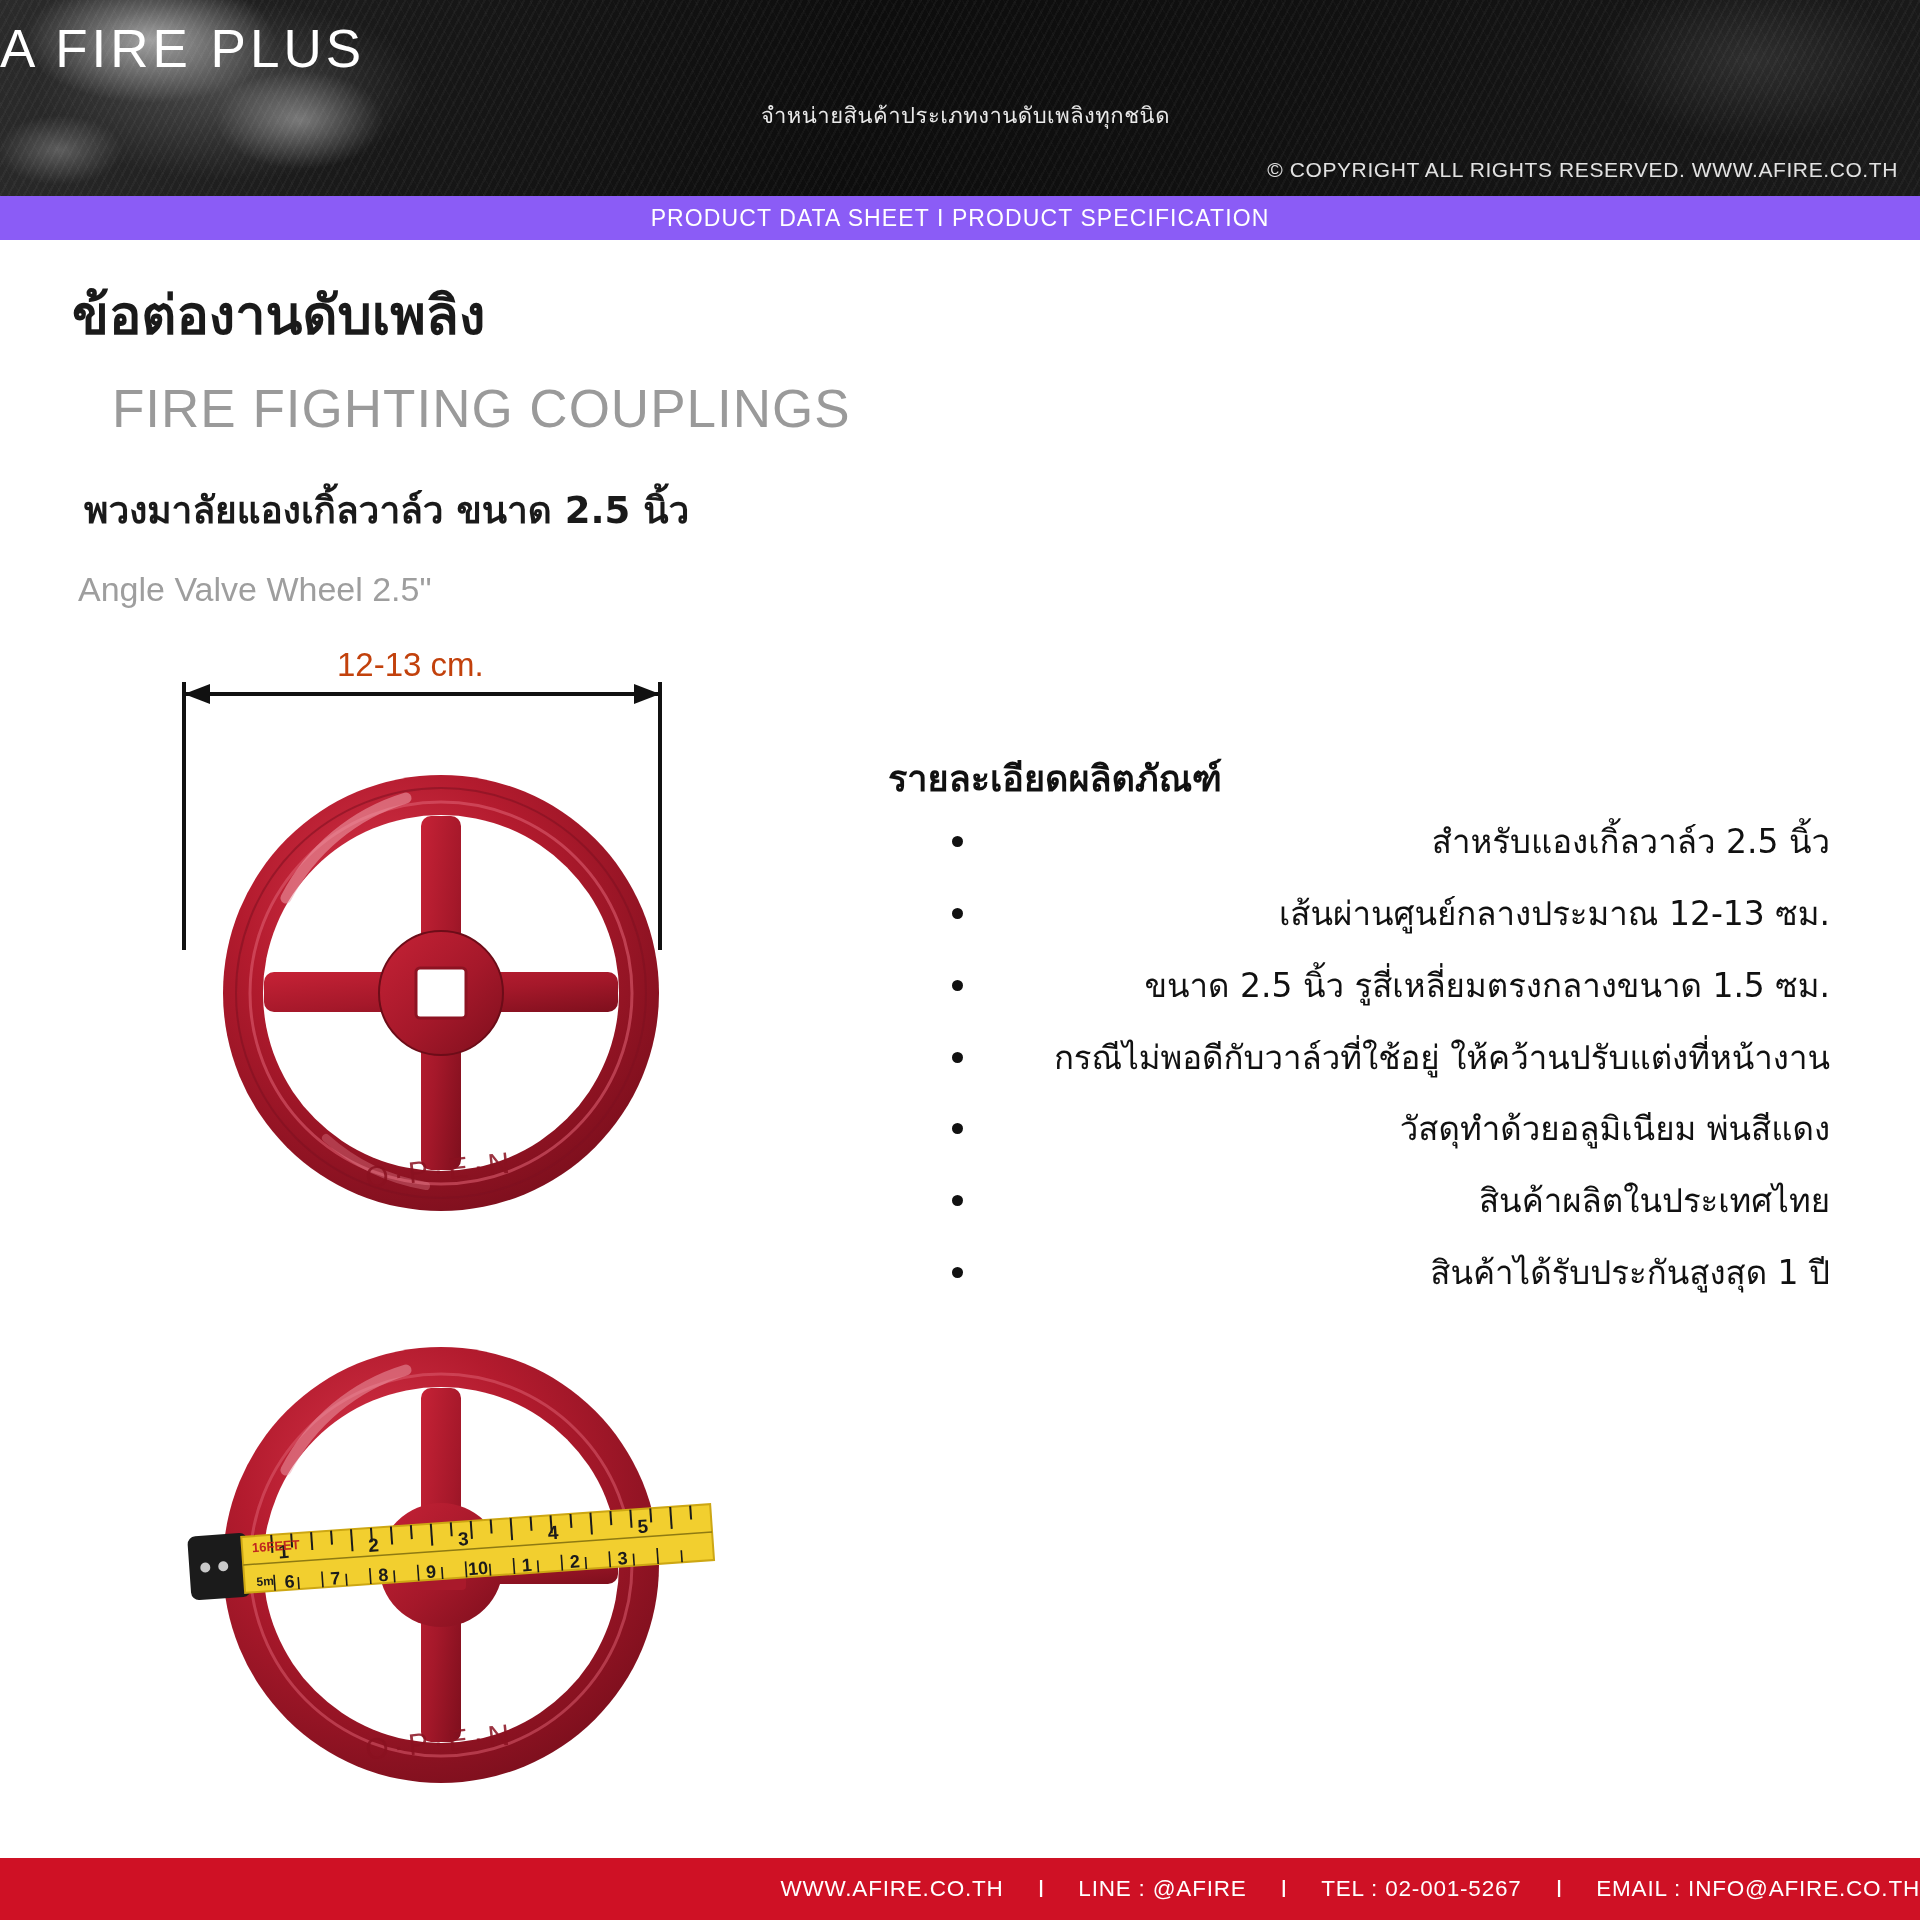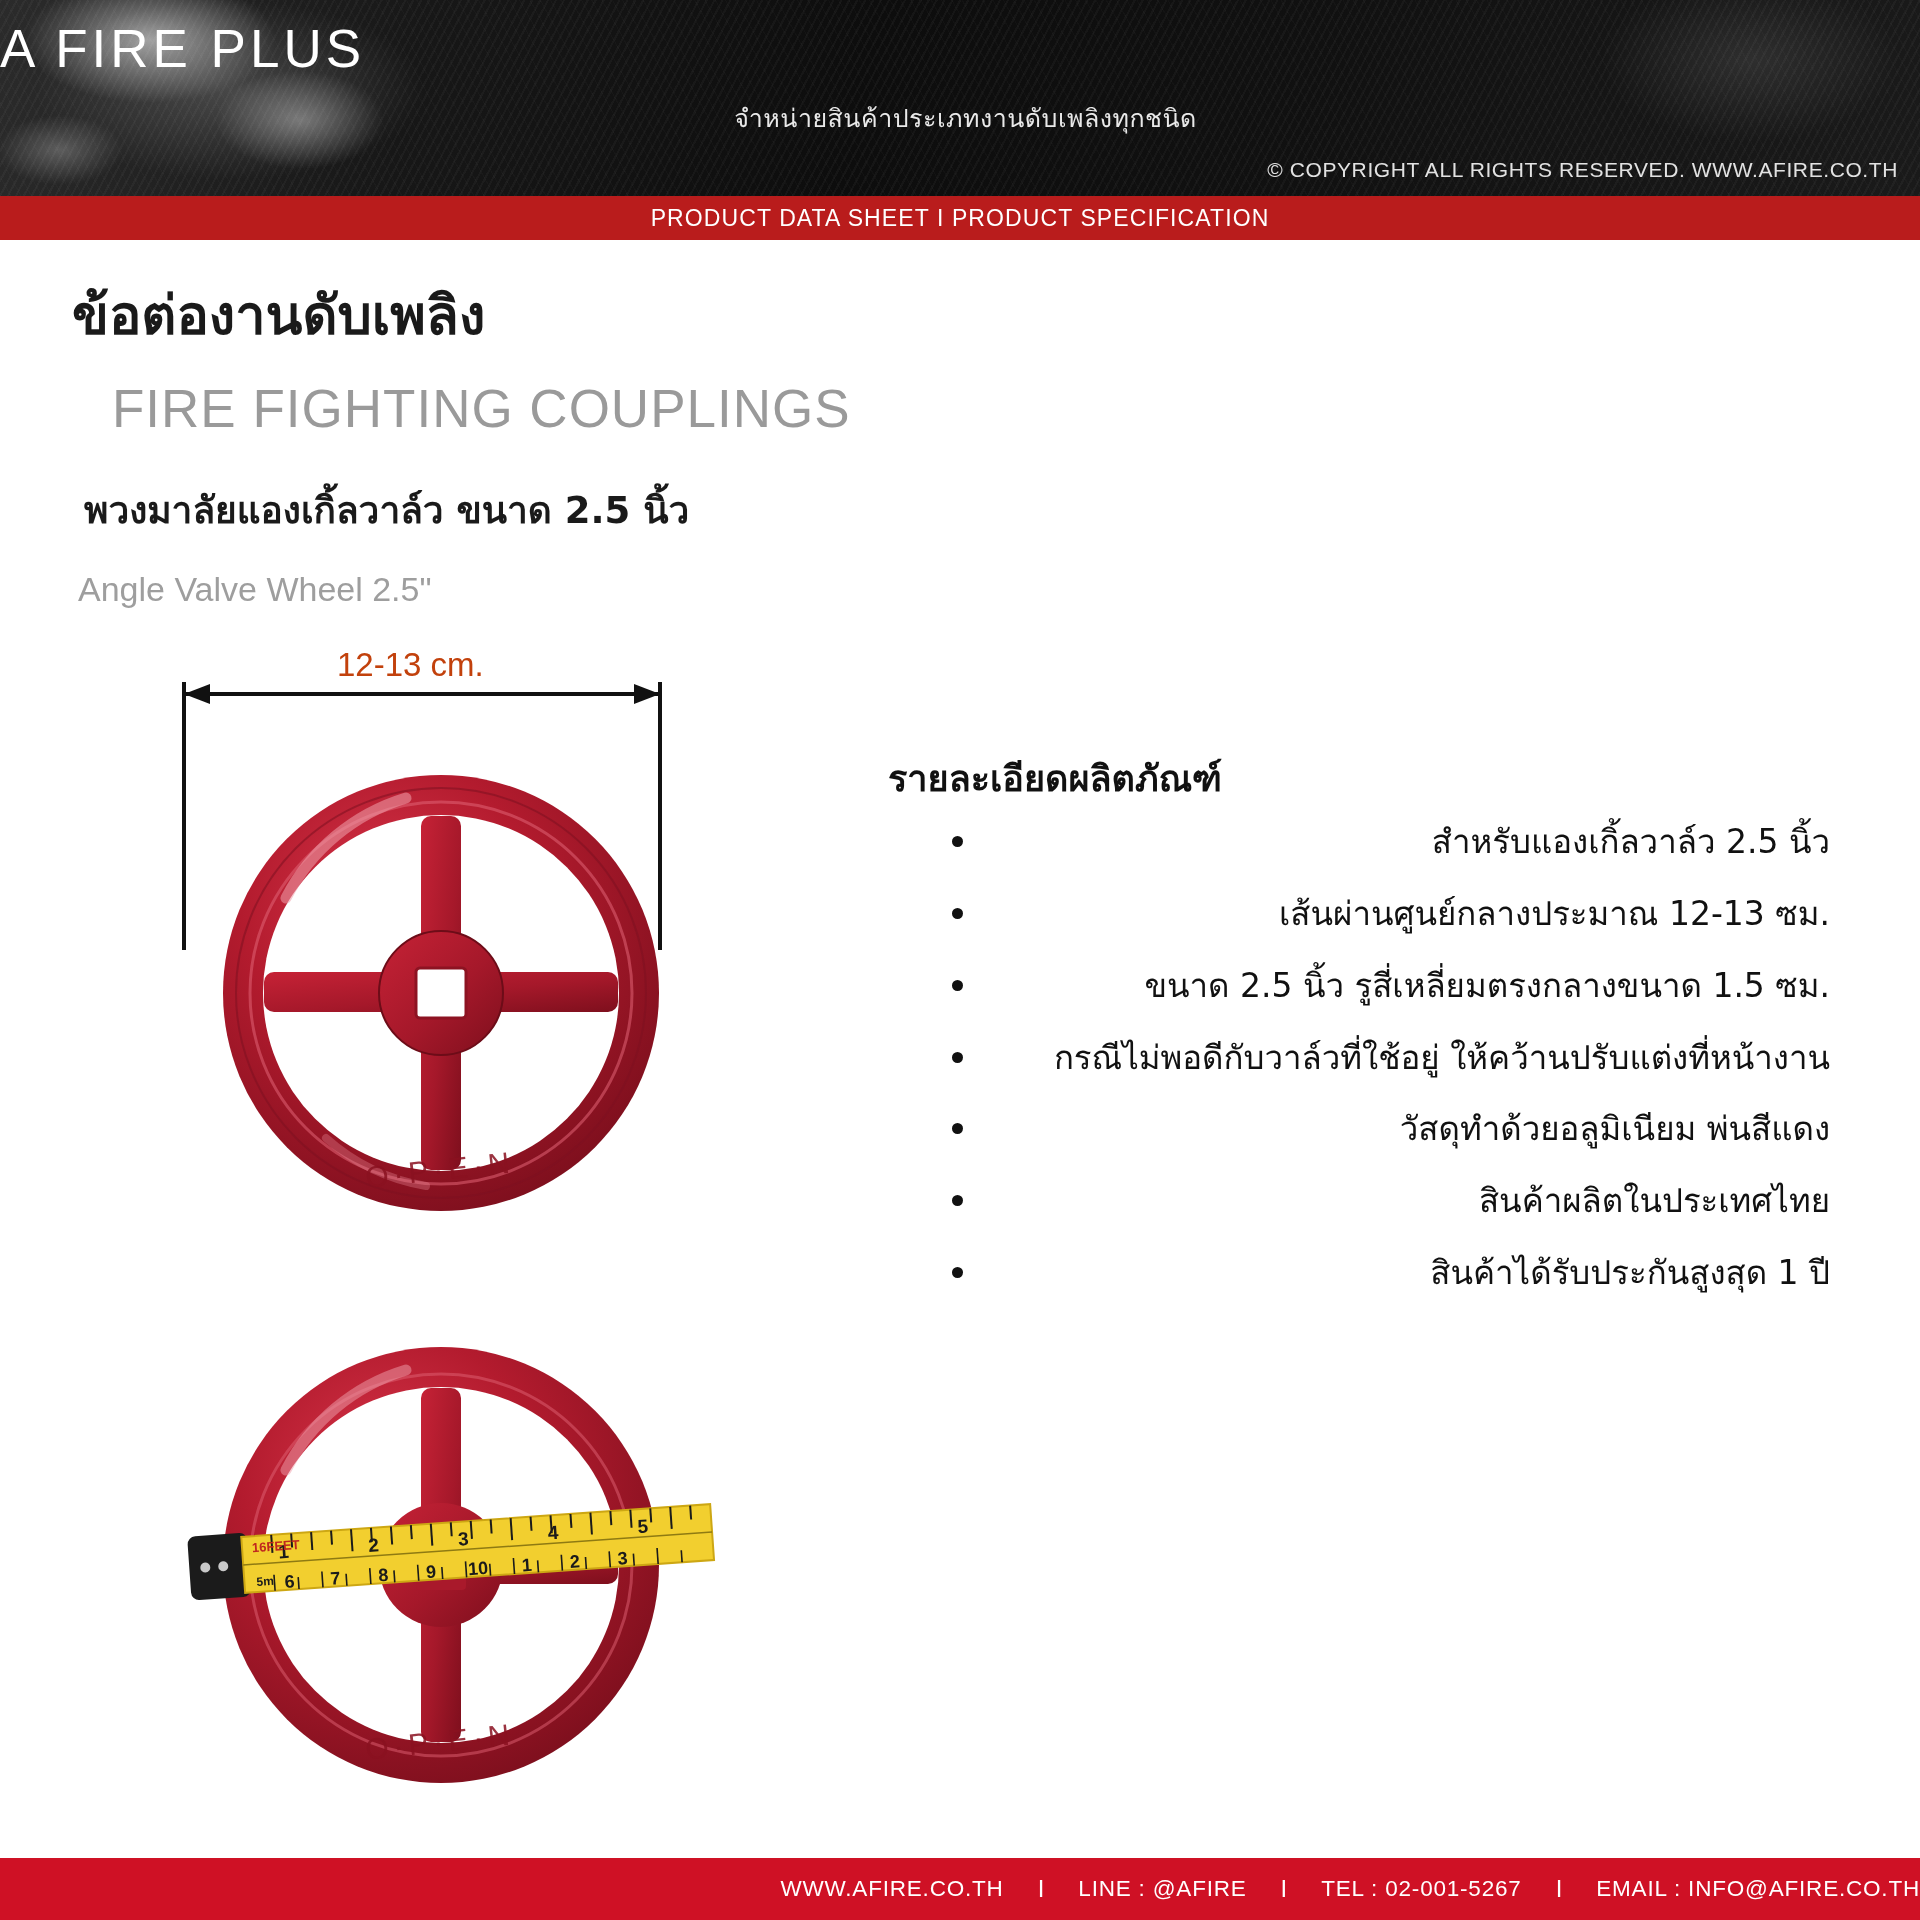--- a/index.html
+++ b/index.html
@@ -40,36 +40,36 @@
     color: #ffffff;
     font-size: 53px;
     letter-spacing: 4px;
     font-weight: 400;
     font-family: "Liberation Sans", sans-serif;
   }
   .brand-sub {
     position: absolute; left: 0; right: 0; top: 98px;
     text-align: center;
     color: #e9e9e9;
-    font-size: 25px;
+    font-size: 22px;
     letter-spacing: 0.5px;
     padding-left: 11px;
   }
   .copyright {
     position: absolute; right: 22px; top: 158px;
     color: #e2e2e2;
     font-size: 21px;
     letter-spacing: 0.6px;
     font-family: "Liberation Sans", sans-serif;
   }
 
   
   .redbar {
     position: absolute; top: 196px; left: 0; width: 1920px; height: 44px;
-    background: #b91c1c;
+    background: #8b5cf6;
     display: flex; align-items: center; justify-content: center;
   }
   .redbar span {
     color: #ffffff; font-size: 23px; letter-spacing: 1.1px;
     font-family: "Liberation Sans", sans-serif;
   }
 
   
   .title-th {
     position: absolute; left: 72px; top: 272px;

